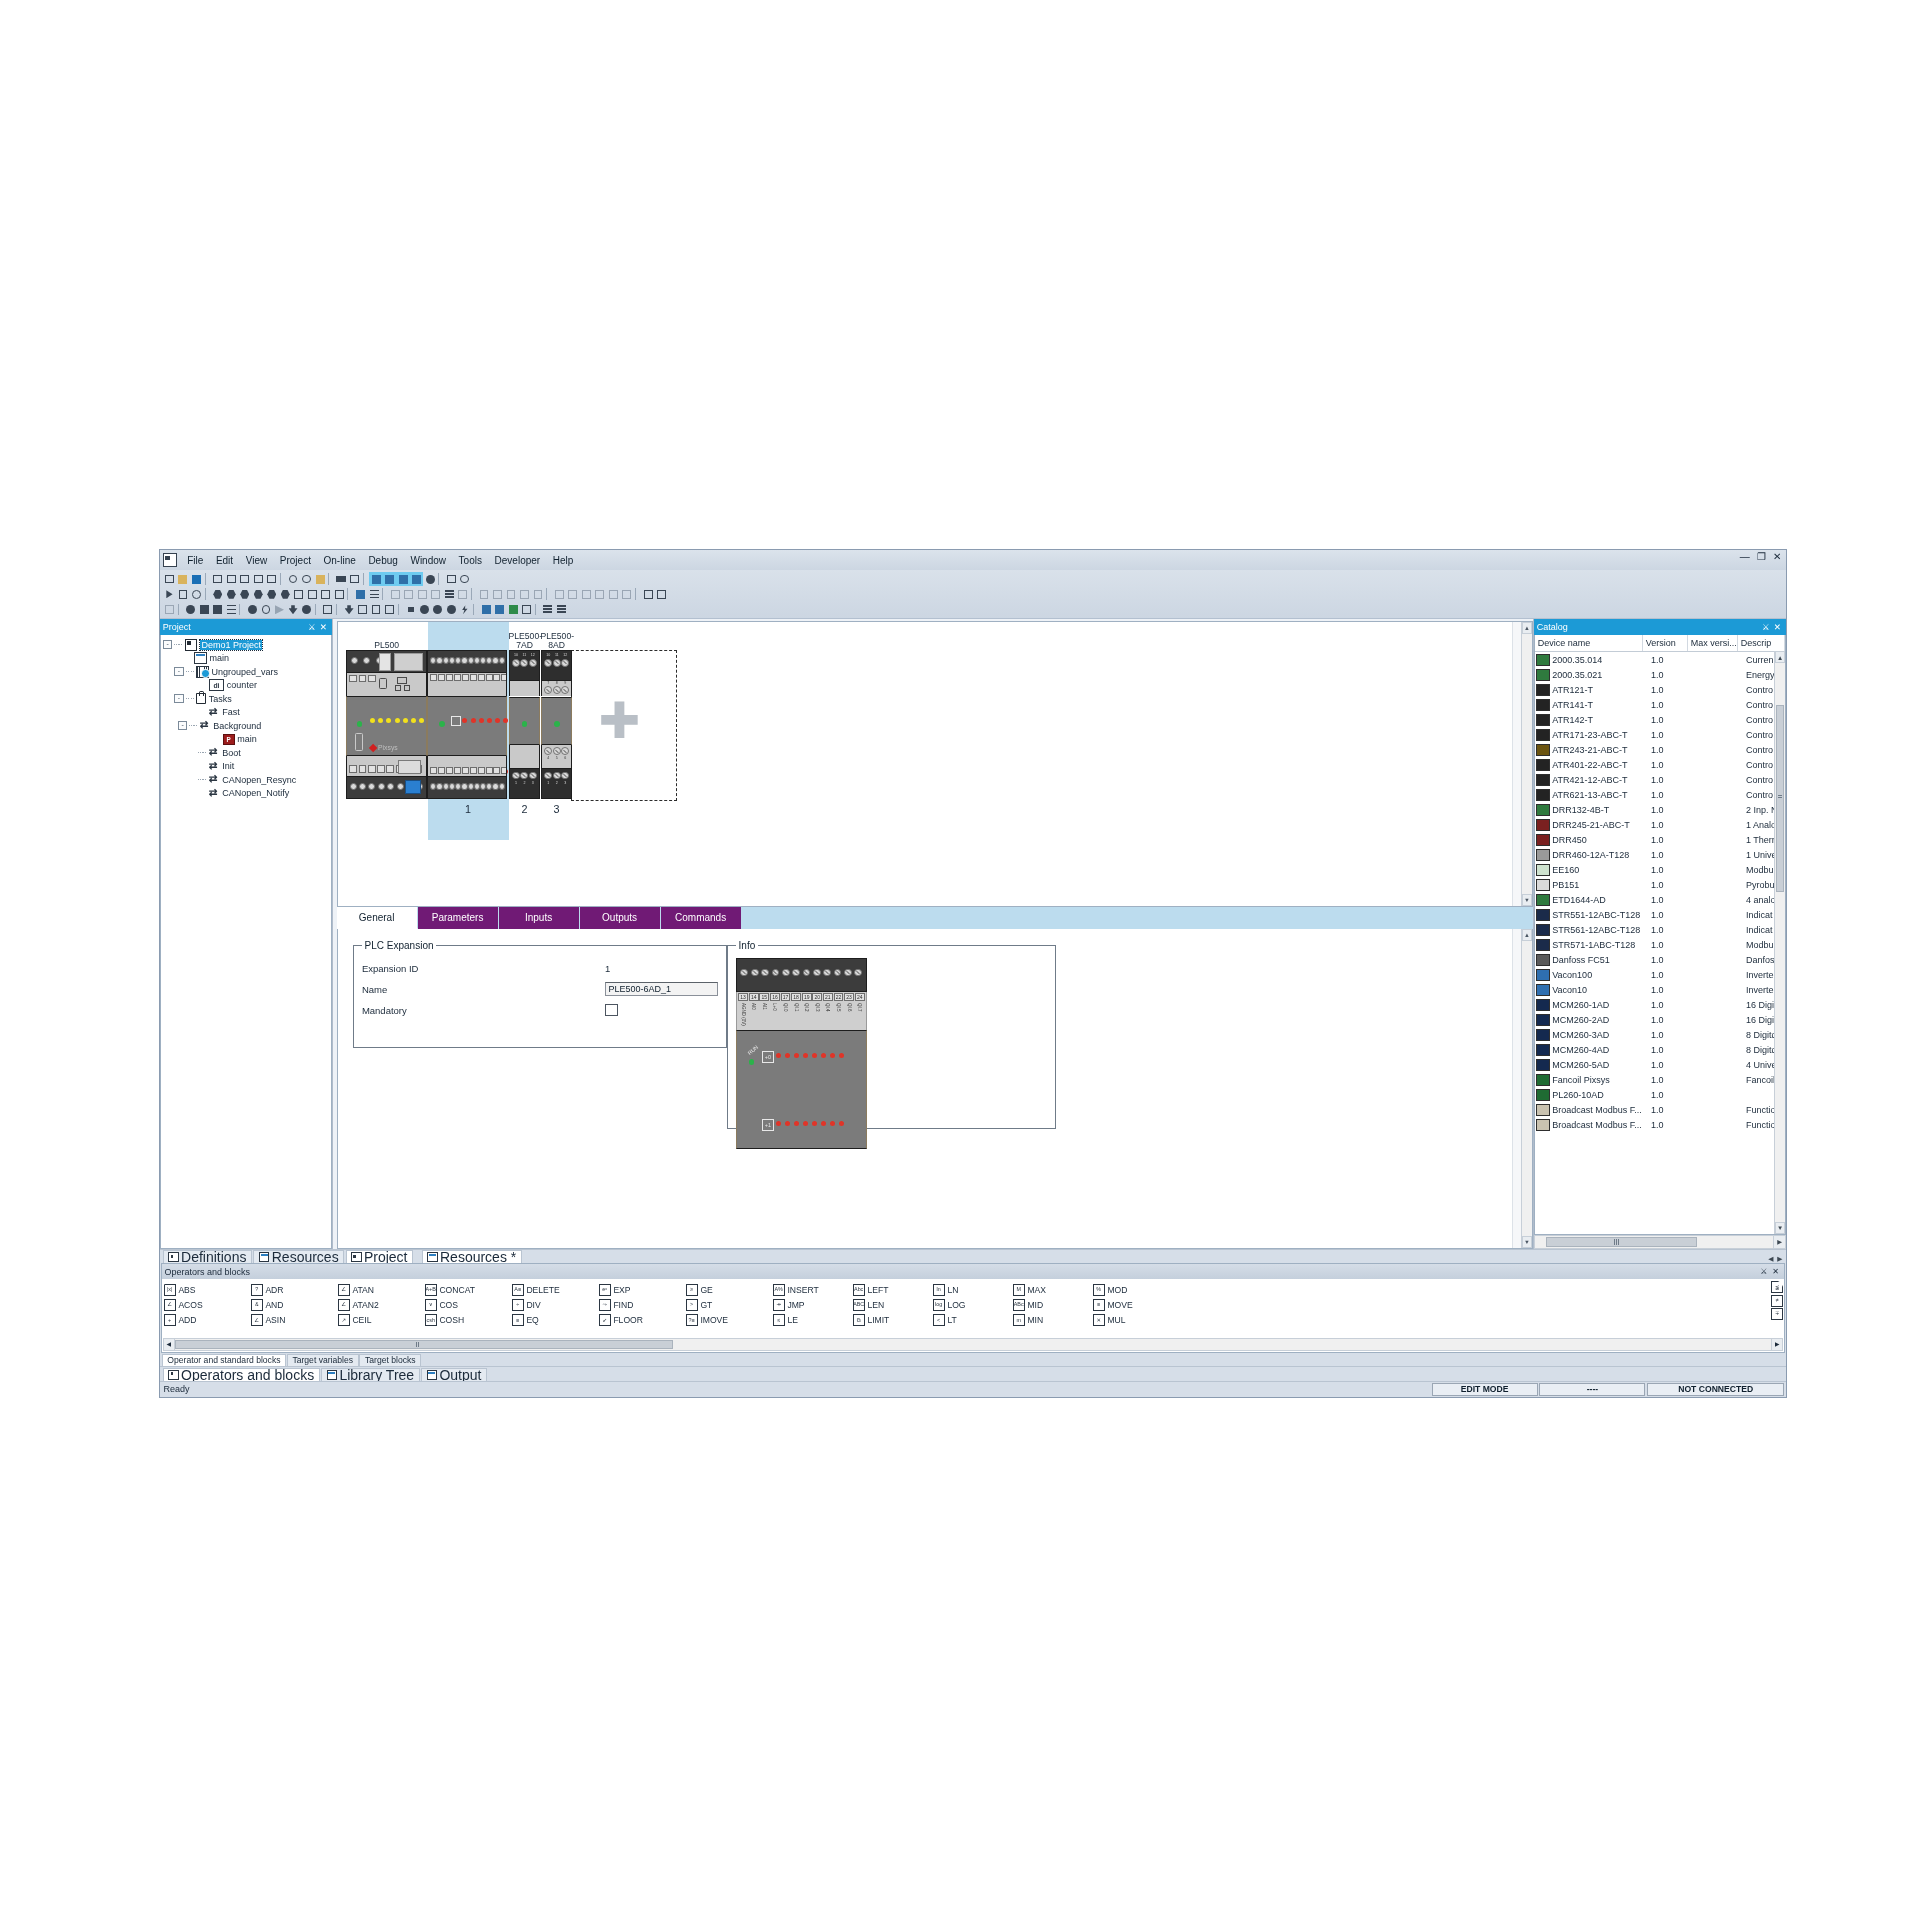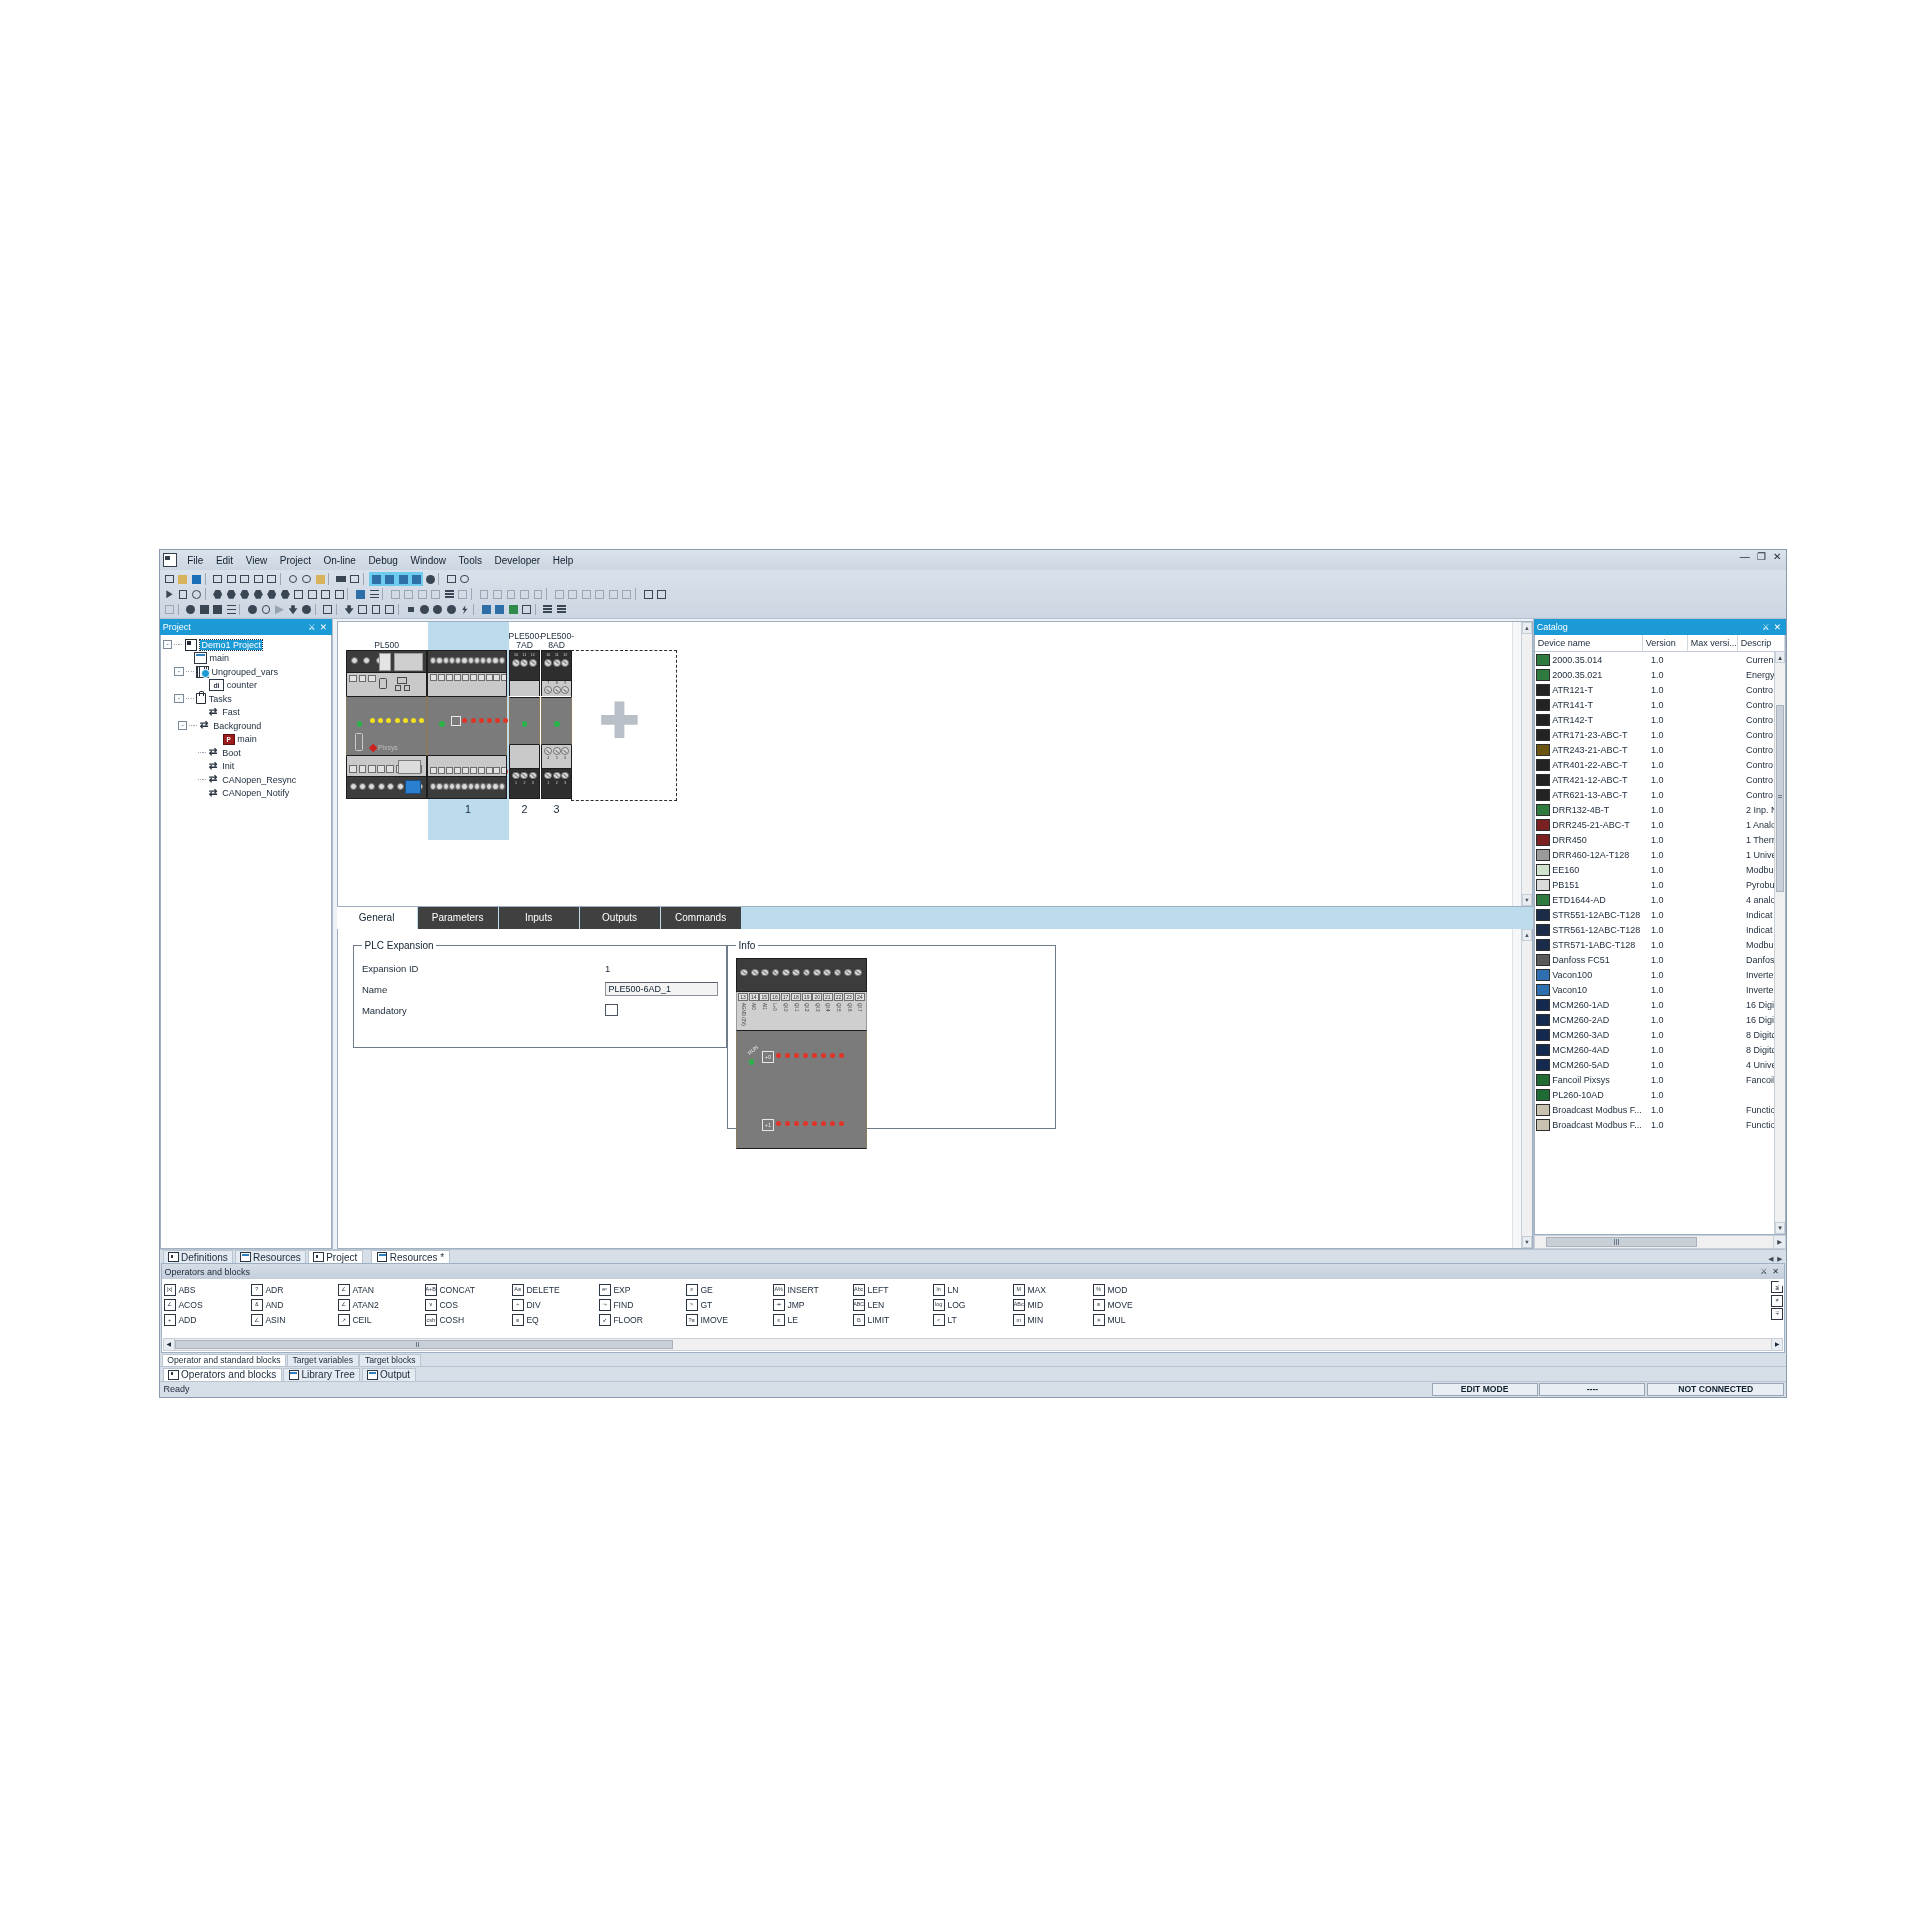--- a/index.html
+++ b/index.html
@@ -213,21 +213,21 @@
     font-weight:300;
   }
   .screw { width:5.9px;height:5.9px;border-radius:50%;background:#d8d8d8;border:0.7px solid #707070;
       display:flex;align-items:center;justify-content:center;}
   .screw:after{content:"";width:4px;height:0.9px;background:#6d6d6d;transform:rotate(40deg);}
 
   
   .tabwrap { flex: 1 1 auto; display:flex; flex-direction:column; margin-left:3.6px; min-height:0;}
   .tabstrip { display: flex; height: 21.6px; flex: 0 0 21.6px; background:#bcdcee; align-items:stretch; }
   .tab {
-    background: #404040; color:#ffffff; font-size: 10px;
+    background: #701a75; color:#ffffff; font-size: 10px;
     display:flex;align-items:center;justify-content:center;
     width: 80px; flex: 0 0 80px;
     border-right: 0.9px solid #bcdcee;
     cursor: default;
   }
   .tab.active { background:#ffffff; color:#10202e; border-bottom: 0.9px solid #ffffff;}
   .tab-spacer { flex: 1 1 auto; background:#bcdcee; }
   .tabpage {
     flex: 1 1 auto; background:#ffffff; border:0.5px solid #9fb0c2; border-top:none;
     position: relative; min-height:0; display:flex;
@@ -319,21 +319,21 @@
       background: repeating-linear-gradient(to right,#6f7b88 0 0.9px,transparent 0.9px 1.8px);}
   .hsb .arwR { position:absolute; right:0; top:0; bottom:0; width:10.8px;
       display:flex;align-items:center;justify-content:center; font-size:6.3px; color:#3d4852;
       background:#e9edf1; border-left:0.5px solid #c7cfd8;}
 
   
   .dock { flex: 0 0 auto; display:flex; flex-direction:column; background:#d6dee8;}
   .doc-tabs { display:flex; align-items:flex-end; height:13.5px; padding-left:2.7px; gap:1.4px;
       background:#d6dee8; border-top:0.5px solid #b9c4d1;}
   .doc-tab { display:flex;align-items:center; gap:2.3px; height:11.7px; padding:0 4.5px;
-      font-size:10px; background:#e4eaf1; border:0.5px solid #b9c4d1; border-bottom:none; cursor:default;}
+      font-size:14px; background:#e4eaf1; border:0.5px solid #b9c4d1; border-bottom:none; cursor:default;}
   .doc-tab.active { background:#ffffff; }
   .doc-tab.spaced { margin-left: 7.2px; }
   .mini-ico { width:8.6px;height:7.7px;border:0.7px solid #2b3642;background:#fff; position:relative; flex:0 0 auto;}
   .mini-ico.blue:after{content:"";position:absolute;left:0.9px;top:0.9px;right:0.9px;height:1.8px;background:#2d7fc1;}
   .mini-ico.dark:after{content:"";position:absolute;left:1.4px;top:1.4px;width:2.7px;height:2.7px;background:#2b3642;}
 
   .ops-panel { background:#ffffff; border:0.5px solid #9fb0c2; margin:0 0.9px; }
   .ops-title { height:15.3px; background:linear-gradient(to bottom,#d5dde7,#c4cfdc);
       display:flex;align-items:center; padding:0 2.7px; font-size:9px; color:#1b2a3a;}
   .ops-title .ttl{flex:1 1 auto;}

